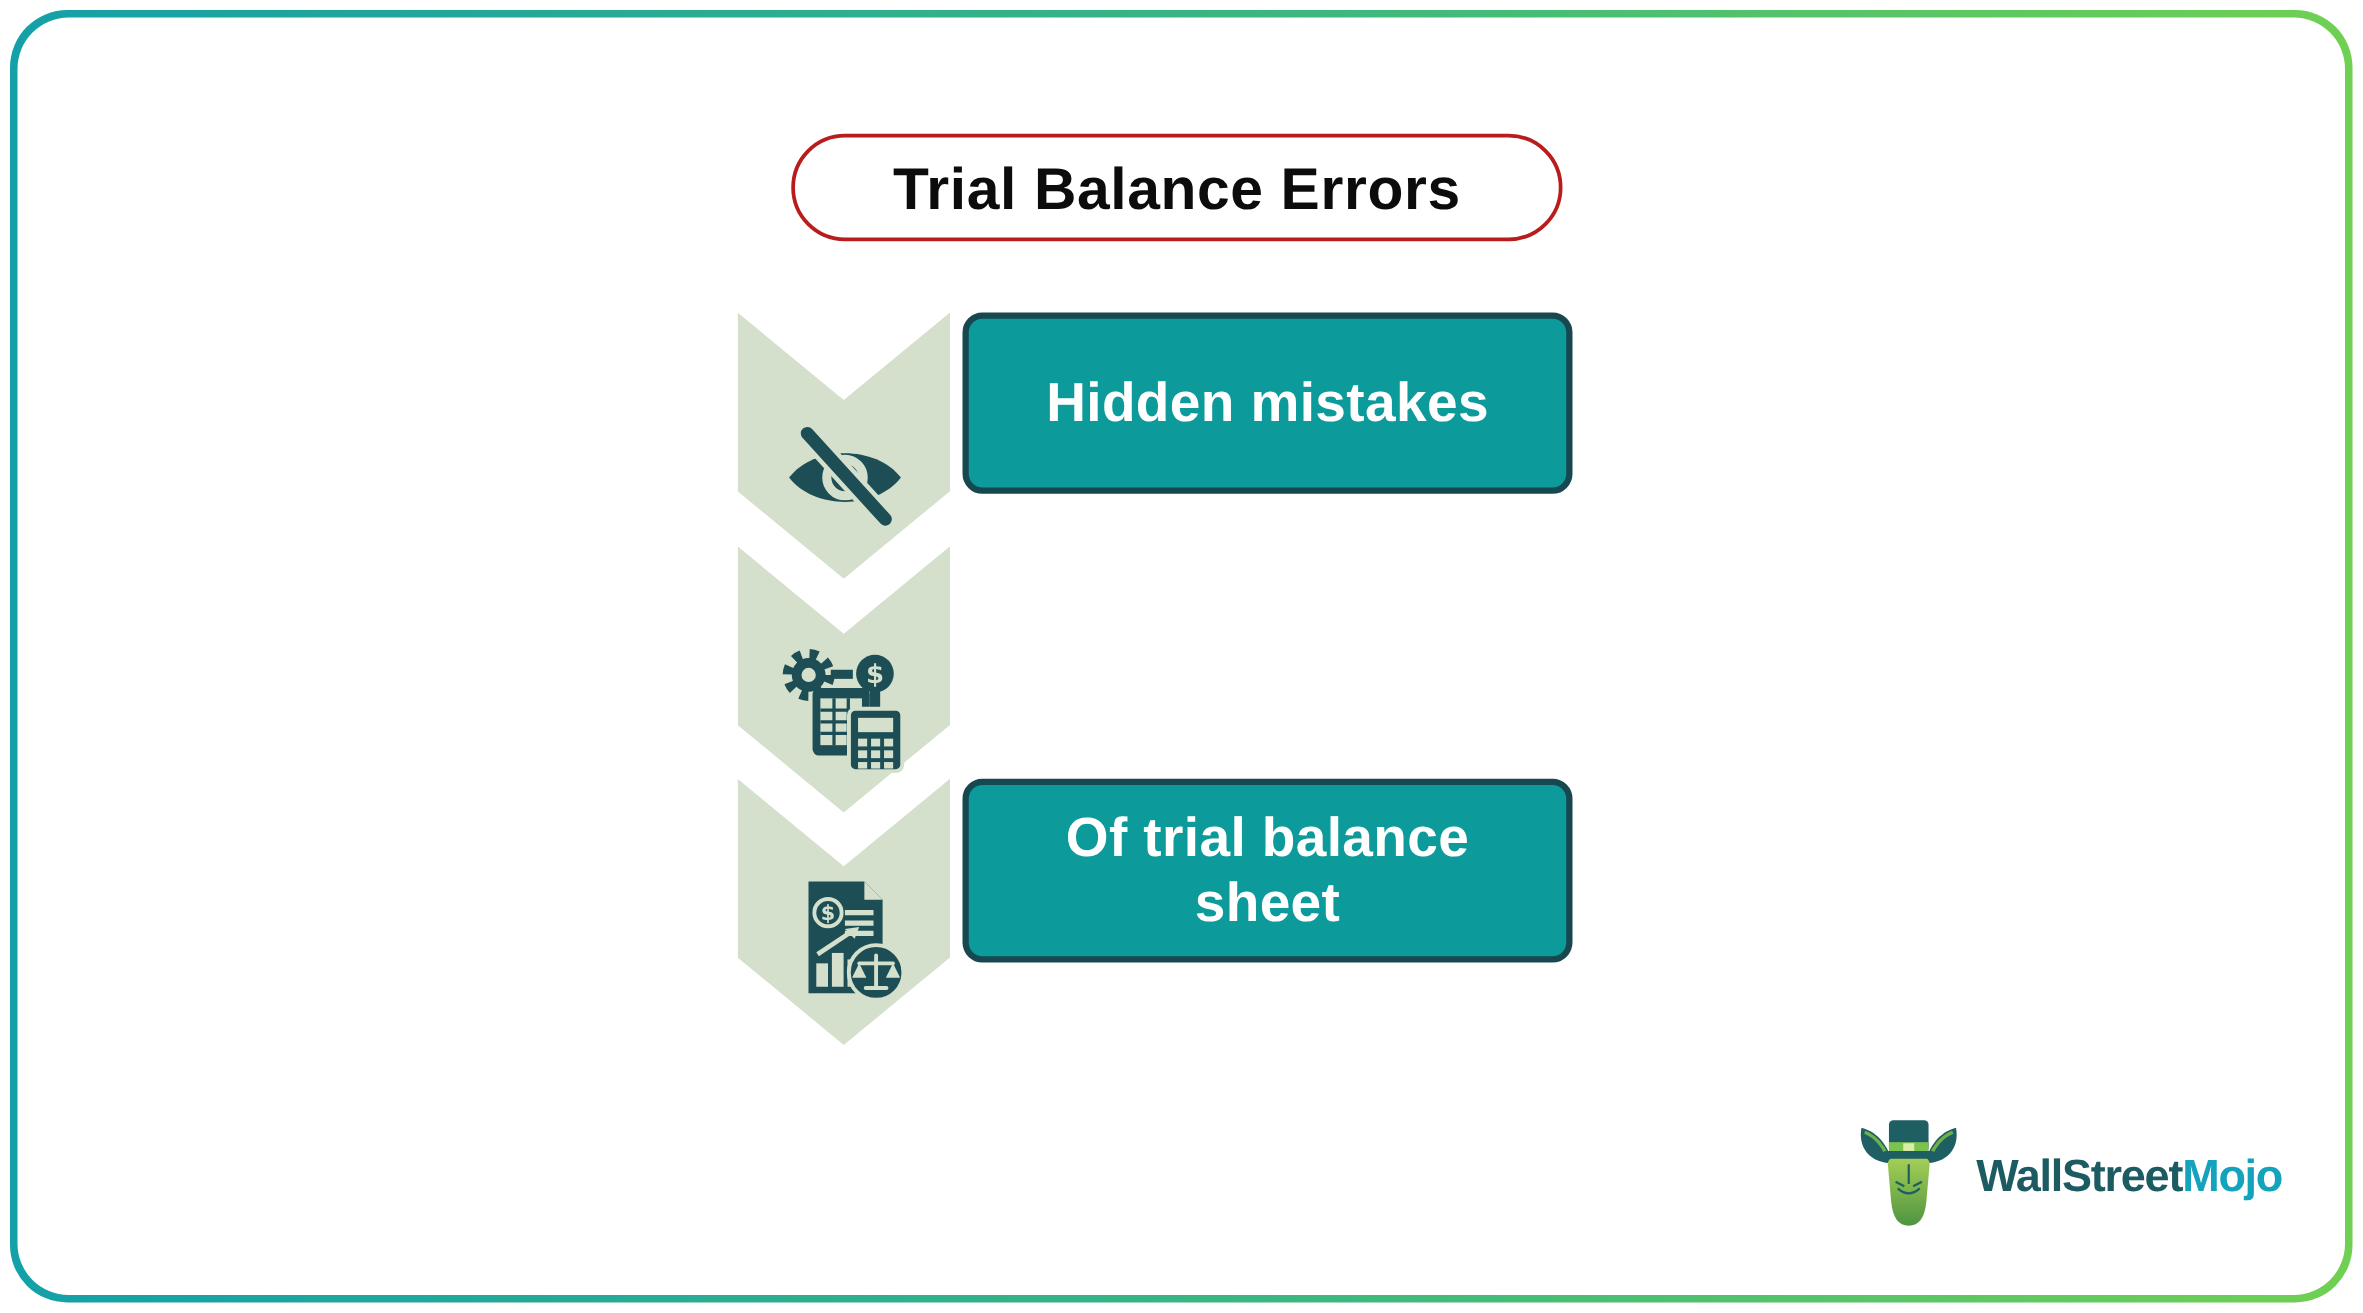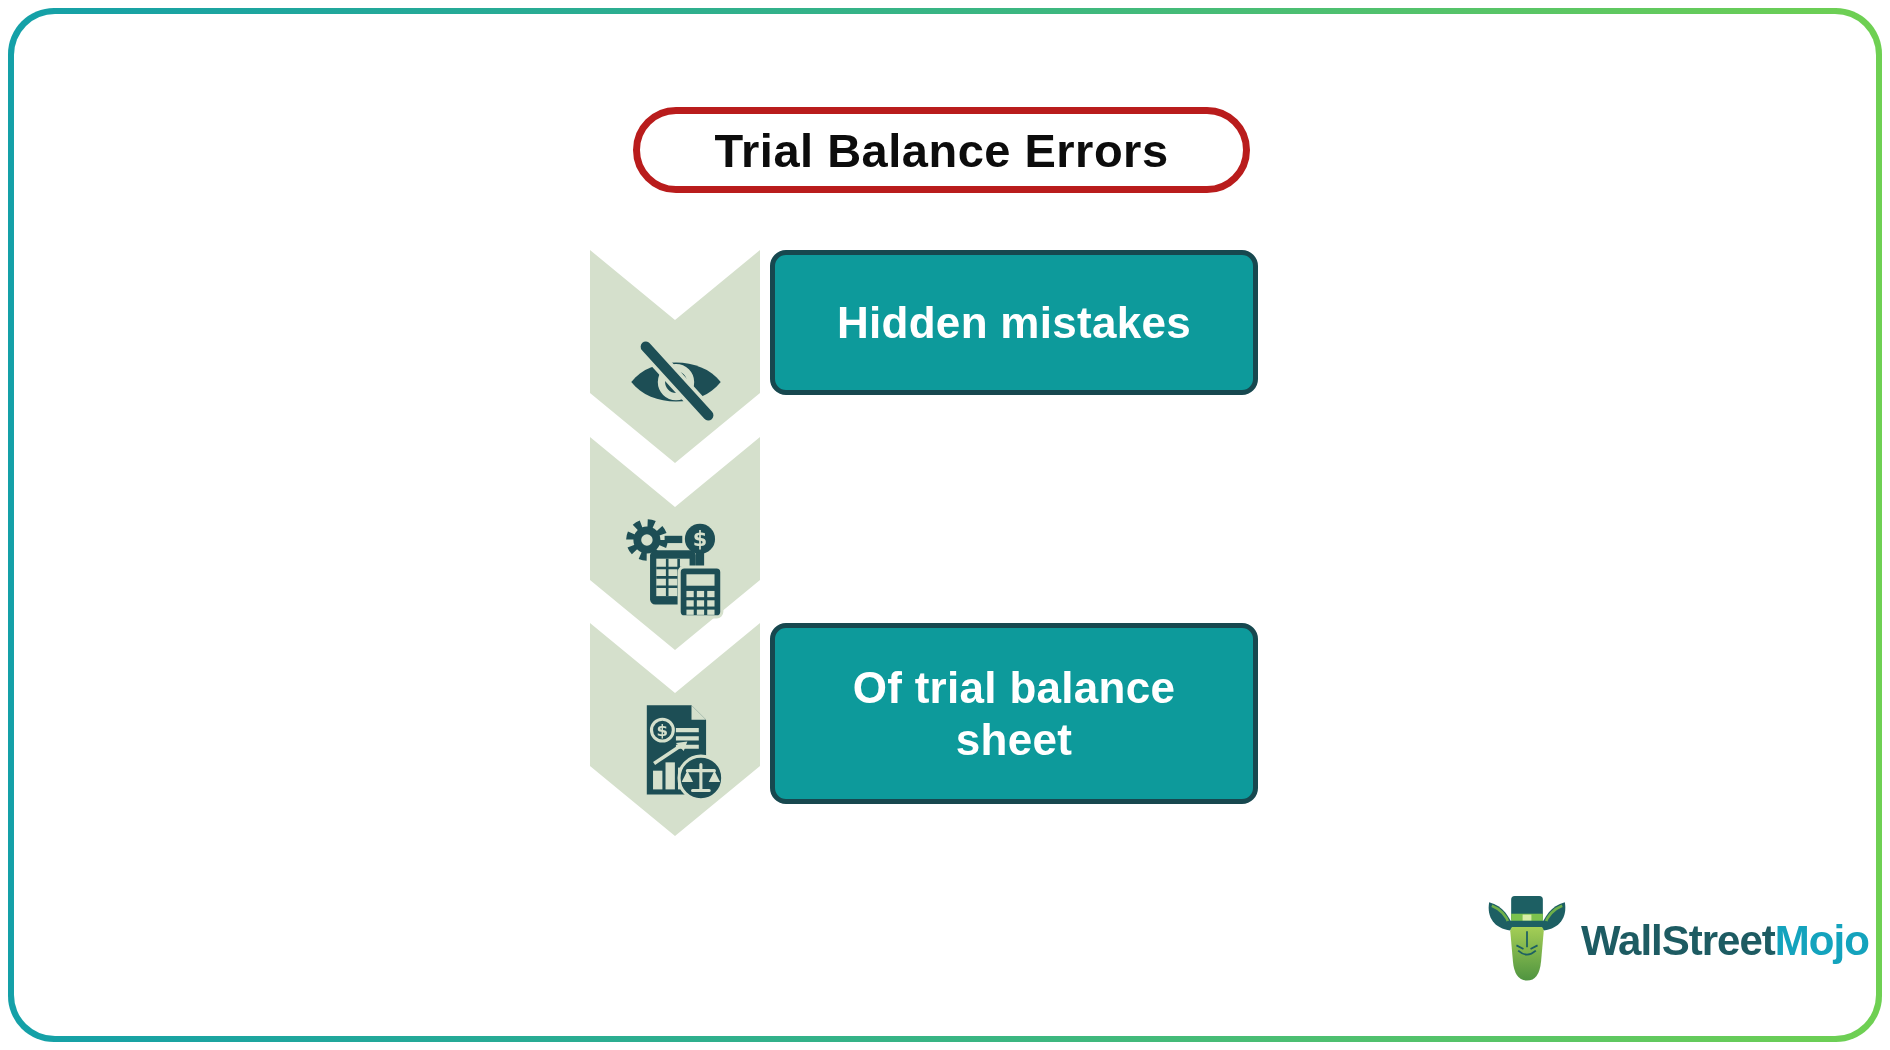--- a/index.html
+++ b/index.html
@@ -16,21 +16,21 @@
     border-radius:46px;
     background:linear-gradient(90deg,#14a0a8 0%,#3cb780 55%,#6fd052 100%);
   }
   .frame-inner{
     position:absolute;left:6px;top:6px;right:6px;bottom:6px;
     border-radius:41px;background:#ffffff;
   }
   
   .title-pill{
     position:absolute;left:633px;top:107px;width:617px;height:86px;
-    box-sizing:border-box;border:7px solid #b91c1c;border-radius:46px;
+    box-sizing:border-box;border:3px solid #b91c1c;border-radius:46px;
     display:flex;align-items:center;justify-content:center;
     background:#ffffff;
   }
   .title-pill span{
     font-size:47px;font-weight:700;color:#0c0c0c;letter-spacing:0.5px;
     white-space:nowrap;
   }
   
   .chevron{
     position:absolute;left:590px;width:170px;height:213px;
@@ -44,31 +44,31 @@
   .icon2{left:623px;top:515px;}
   .icon3{left:626px;top:701px;}
   
   .step-box{
     position:absolute;left:770px;width:488px;height:145px;
     box-sizing:border-box;background:#0d9a9b;
     border:5px solid #17484f;border-radius:16px;
     display:flex;align-items:center;justify-content:center;
     text-align:center;padding:12px 28px;
   }
-  .box1{top:250px;} .box2{top:437px;height:147px;} .box3{top:623px;height:181px;}
+  .box1{top:250px;} .box2{top:437px;height:147px;} .box3{top:623px;height:147px;}
   .step-box span{
     color:#ffffff;font-weight:700;font-size:44px;line-height:1.18;
     letter-spacing:0.3px;
   }
   
   .logo{
     position:absolute;left:1483px;top:893px;height:96px;
     display:flex;align-items:center;gap:10px;
   }
-  .logo-text{font-size:42px;font-weight:700;letter-spacing:-1px;white-space:nowrap;}
+  .logo-text{font-size:36px;font-weight:700;letter-spacing:-1px;white-space:nowrap;}
   .logo-text .ws{color:#1d5b62;}
   .logo-text .mojo{color:#14a3bd;}
 </style>
 </head>
 <body>
 
 <div class="canvas">
 
   <div class="frame">
     <div class="frame-inner"></div>

